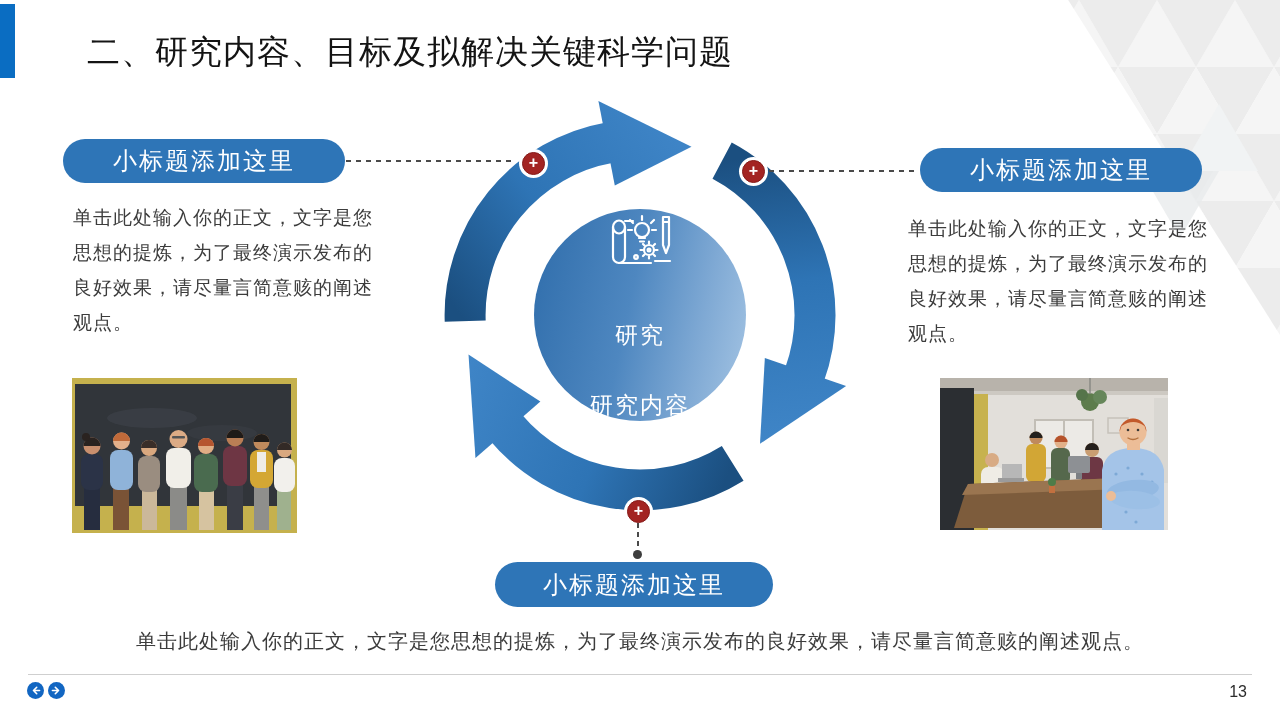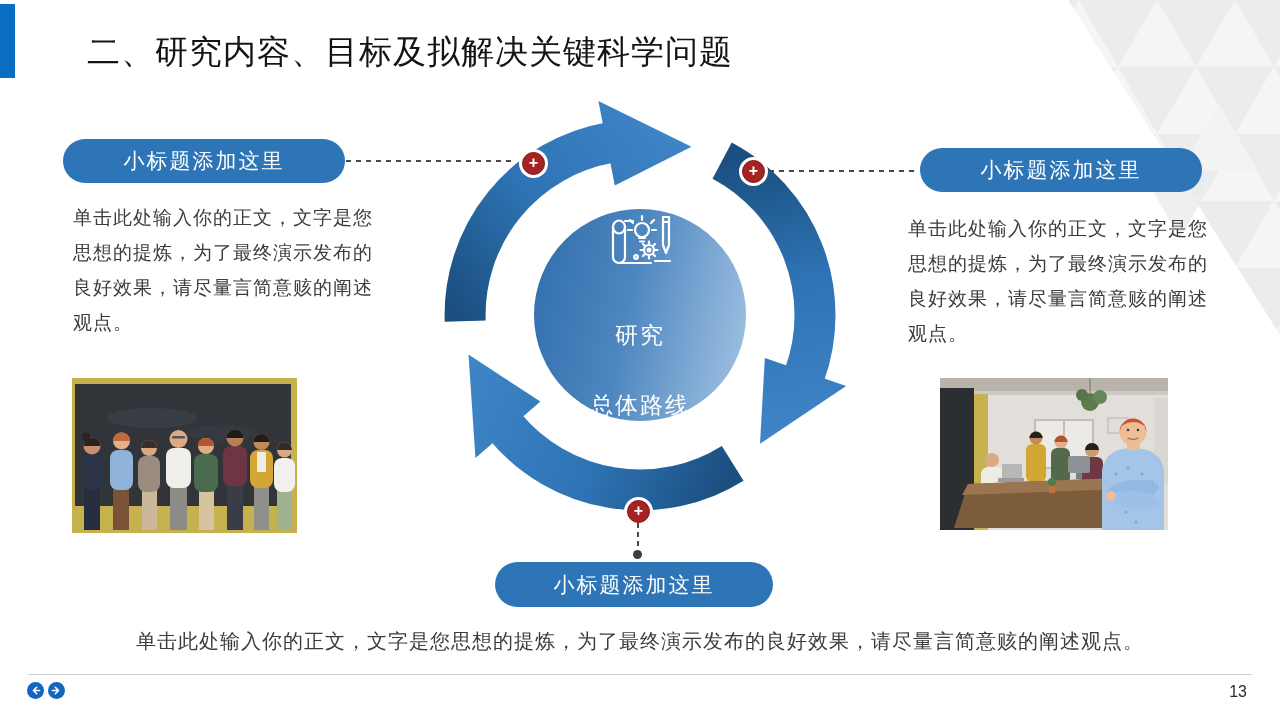--- a/index.html
+++ b/index.html
@@ -6,21 +6,21 @@
   .slide{position:relative;width:1280px;height:720px;background:#ffffff;overflow:hidden;
          font-family:"Liberation Sans",sans-serif;margin:0 auto;}
   
   .title-bar{position:absolute;left:0;top:4px;width:15px;height:74px;background:#0a6dc2;}
   .slide-title{position:absolute;left:42px;top:30px;font-size:33px;font-weight:normal;
                color:#141414;letter-spacing:1px;white-space:nowrap;margin-left:45px;}
   
   .tri-decor{position:absolute;right:0;top:0;pointer-events:none;}
   
   .pill{position:absolute;background:#2e75b7;border-radius:23px;color:#fff;
-        display:flex;align-items:center;justify-content:center;font-size:21px;letter-spacing:2px;}
+        display:flex;align-items:center;justify-content:center;font-size:24px;letter-spacing:2px;}
   .pill-left{left:63px;top:139px;width:282px;height:44px;}
   .pill-right{left:920px;top:148px;width:282px;height:44px;}
   .pill-bottom{left:495px;top:562px;width:278px;height:45px;}
   
   .body-text{position:absolute;font-size:19px;line-height:35px;color:#3c3c3c;
              letter-spacing:1px;text-align:justify;}
   .body-left{left:73px;top:200px;width:300px;}
   .body-right{left:908px;top:211px;width:300px;}
   .body-bottom{left:0;top:624px;width:1280px;text-align:center;font-size:20px;letter-spacing:1px;}
   
@@ -110,21 +110,21 @@
       <path d="M37 11 v-4 M28 14 l-3 -3 M46 14 l3 -3 M27 21 h-4 M47 21 h4"></path>
       <circle cx="44" cy="41" r="5"></circle>
       <circle cx="44" cy="41" r="1.4"></circle>
       <path d="M44 34.5 v-2 M44 47.5 v2 M37.5 41 h-2 M50.5 41 h2 M39.5 36.5 l-1.5 -1.5 M48.5 36.5 l1.5 -1.5 M39.5 45.5 l-1.5 1.5 M48.5 45.5 l1.5 1.5"></path>
       <circle cx="31" cy="48" r="1.8"></circle>
       <path d="M58 8 h6 v28 l-3 8 l-3 -8 Z"></path>
       <path d="M58 13 h6"></path>
       <path d="M50 52 H65"></path>
     </svg>
     <div class="center-text">研究</div>
-    <div class="center-text">总体路线</div>
+    <div class="center-text">研究内容</div>
   </div>
 
   <div class="plus-marker marker-1">
     <span>+</span>
     </div>
   <div class="plus-marker marker-2">
     <span>+</span>
     </div>
   <div class="plus-marker marker-3">
     <span>+</span>

